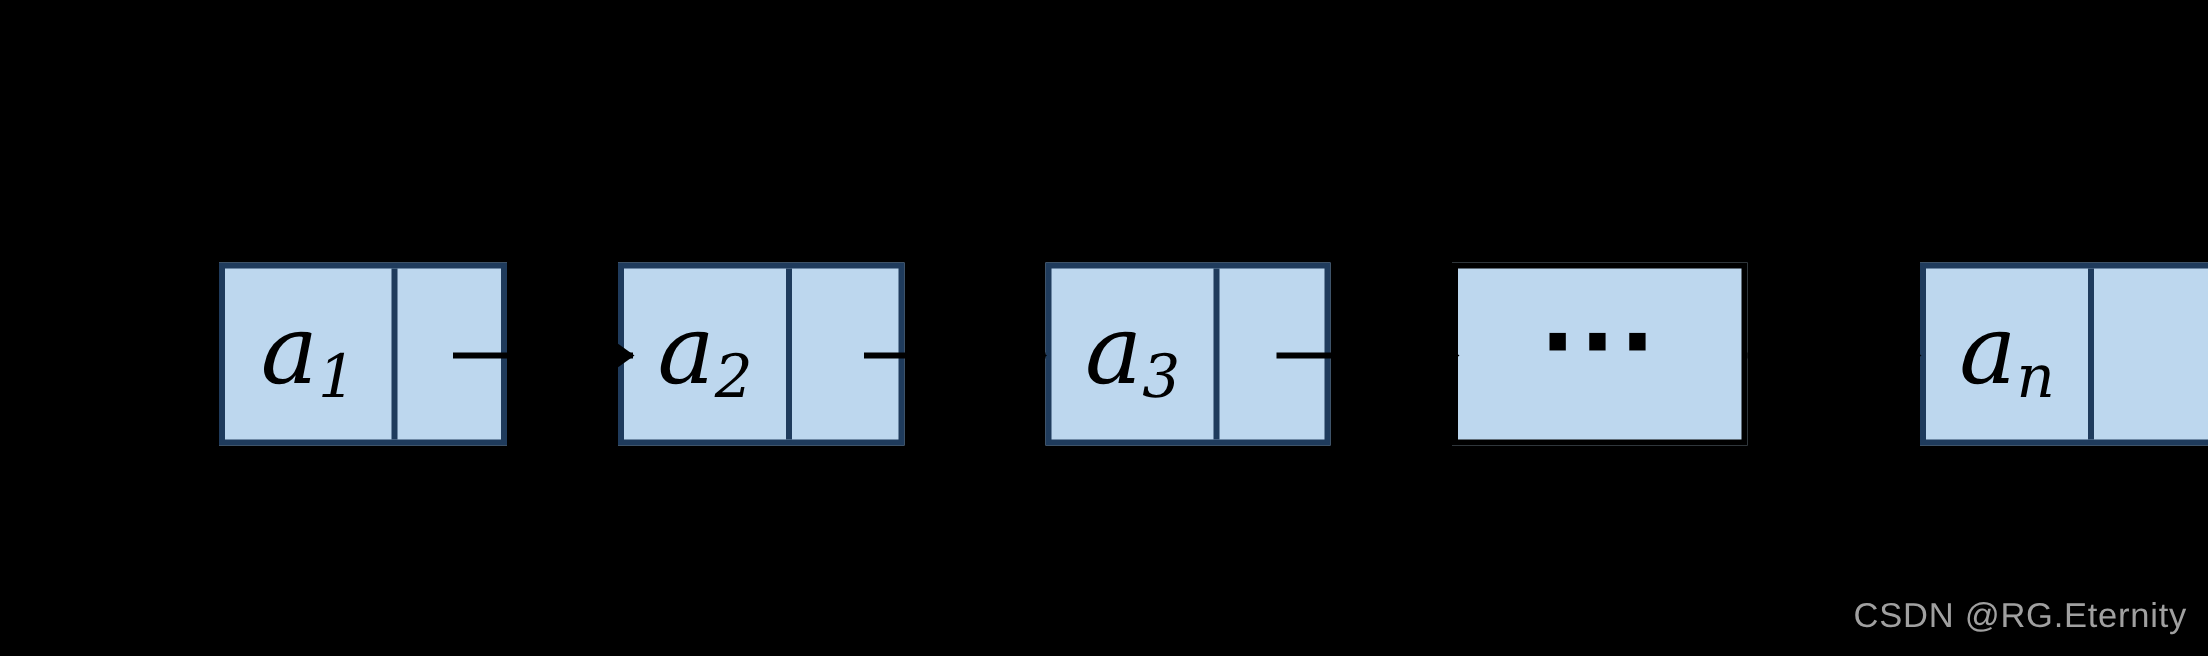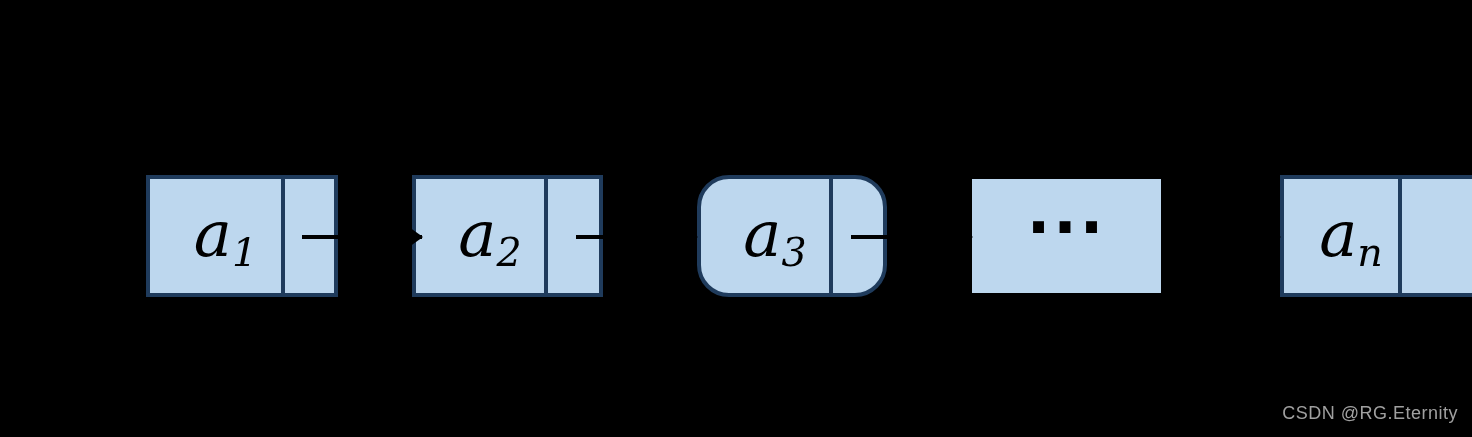--- a/index.html
+++ b/index.html
@@ -29,21 +29,20 @@
   .node.ellipsis-node {
     border-color: #000; 
     align-items: center;
     justify-content: center;
   }
   .cell {
     display: flex;
     align-items: center;
     justify-content: center;
     box-sizing: border-box;
-    margin-left: 20px;
   }
   .cell.data {
     border-right: 4px solid var(--node-border, #1F3B5C);
   }
   .cell.ptr {
     flex: 1;
   }
   .val {
     font-family: "DejaVu Serif", serif;
     font-style: italic;
@@ -84,21 +83,21 @@
     height: 0;
     border-left: 14px solid var(--ink, #000);
     border-top: 10px solid transparent;
     border-bottom: 10px solid transparent;
   }
   
   .watermark {
     position: absolute;
     right: 14px;
     bottom: 13px;
-    font-size: 18px;
+    font-size: 23px;
     color: var(--watermark, #A0A0A0);
     letter-spacing: 0.5px;
   }
 </style>
 </head>
 <body>
 
 <div class="canvas">
 
   <div class="node" style="left:146px; width:192px;">
@@ -108,33 +107,33 @@
     <div class="cell ptr"></div>
   </div>
 
   <div class="node" style="left:412px; width:191px;">
     <div class="cell data" style="width:112px;">
       <span class="val"><em>a</em><sub>2</sub></span>
     </div>
     <div class="cell ptr"></div>
   </div>
 
-  <div class="node" style="left:697px; width:190px;border-radius:32px;">
+  <div class="node" style="left:697px; width:190px;">
     <div class="cell data" style="width:112px;">
       <span class="val"><em>a</em><sub>3</sub></span>
     </div>
     <div class="cell ptr"></div>
   </div>
 
   <div class="node ellipsis-node" style="left:968px; width:197px;">
     <span class="dots">···</span>
   </div>
 
   <div class="node" style="left:1280px; width:200px;">
-    <div class="cell data" style="width:98px;">
+    <div class="cell data" style="width:112px;">
       <span class="val"><em>a</em><sub>n</sub></span>
     </div>
     <div class="cell ptr"></div>
   </div>
 
   <div class="arrow" style="left:302px; width:120px;">
       <span class="head"></span>
     </div>
   <div class="arrow" style="left:576px; width:121px;">
       <span class="head"></span>

